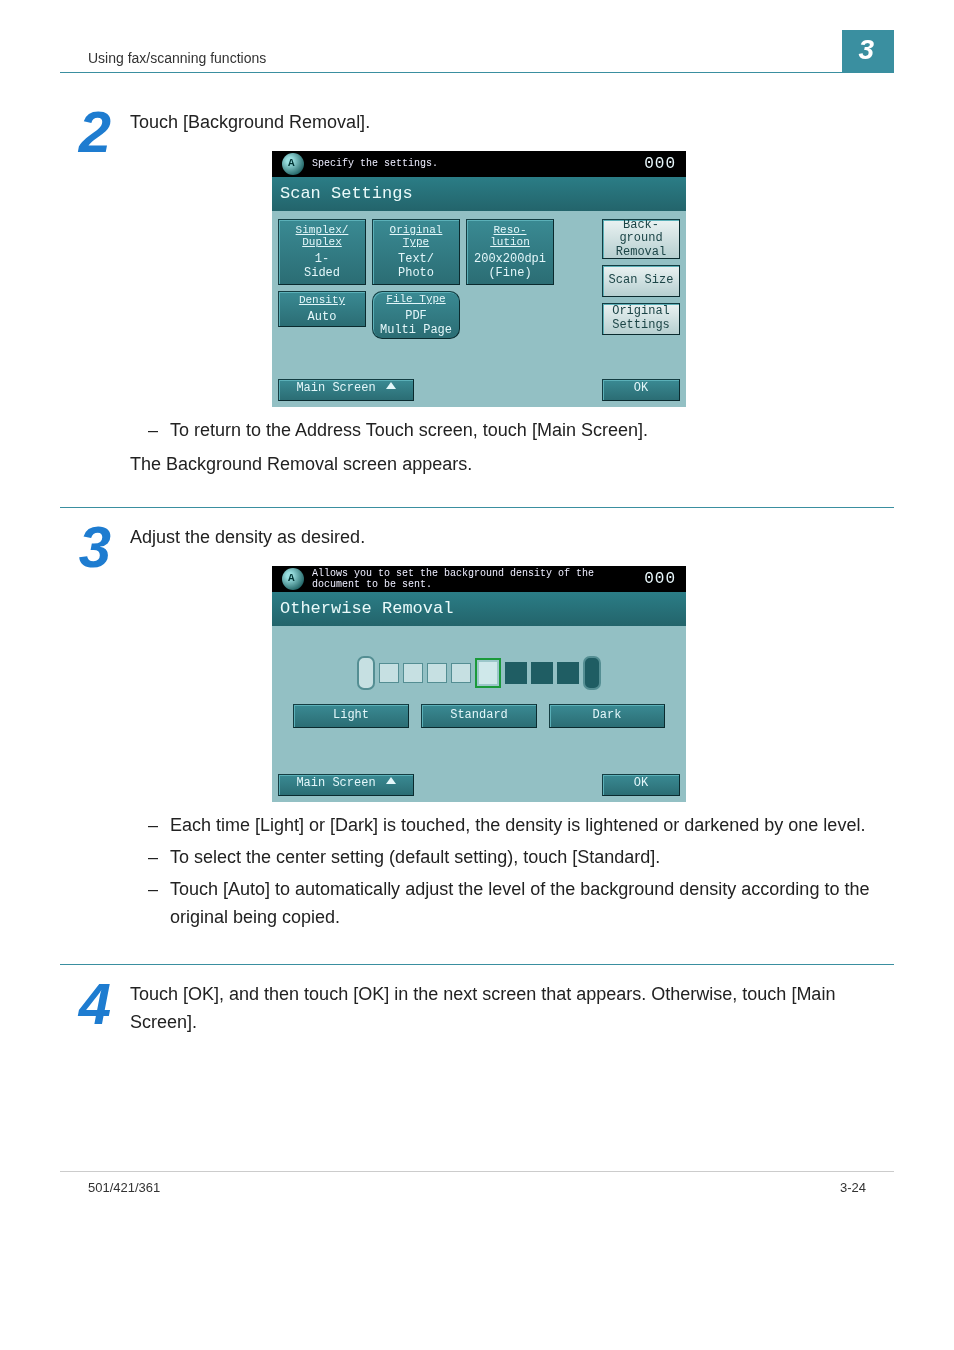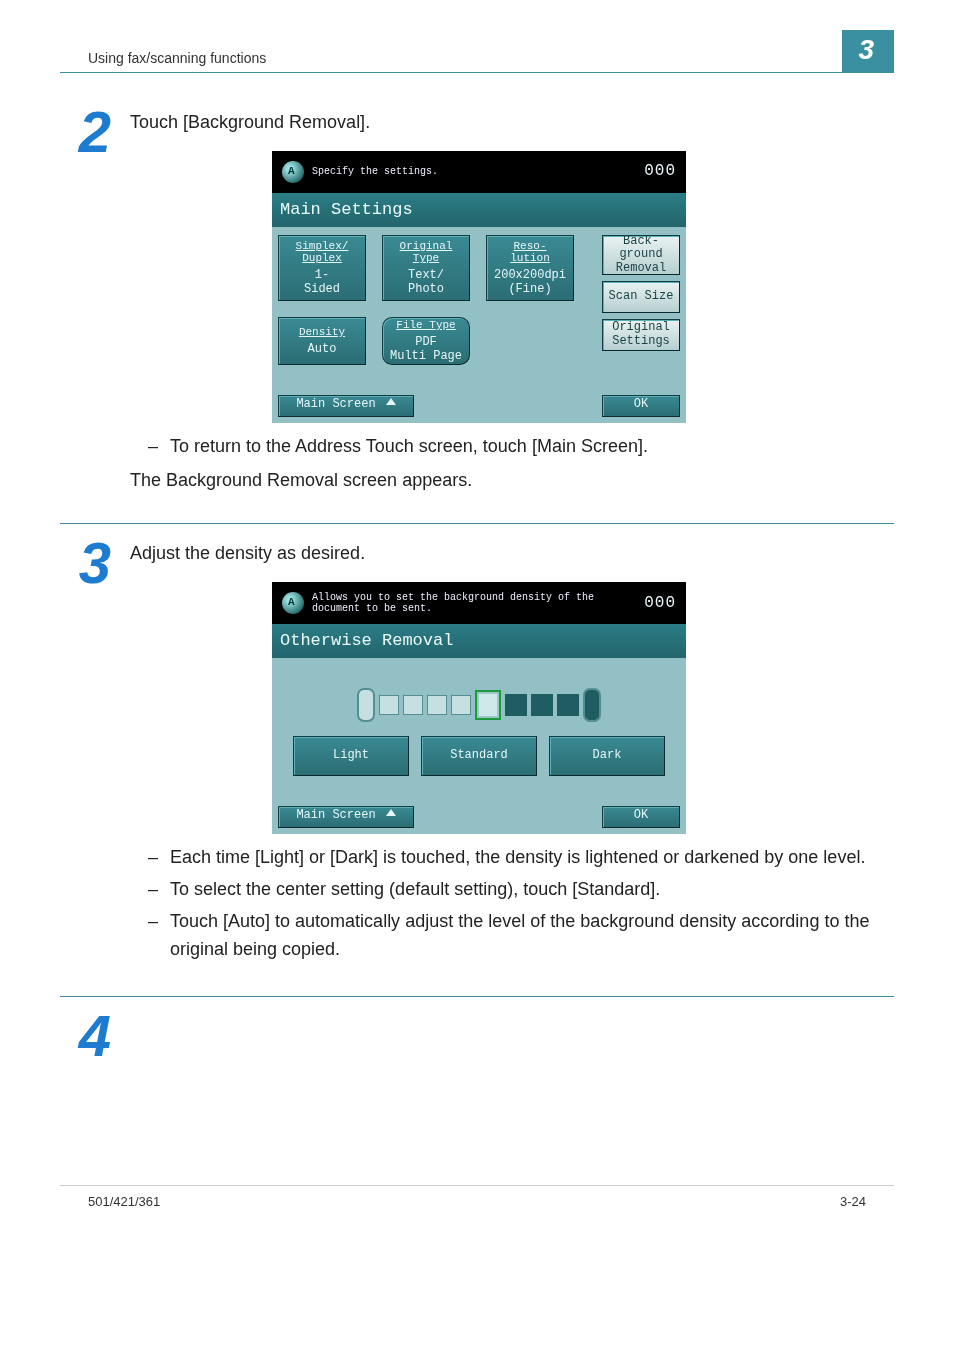--- a/index.html
+++ b/index.html
@@ -69,21 +69,21 @@
     margin: 4px 0 6px 142px;
     font-family: "Lucida Console","Courier New",monospace;
     font-size: 13px;
     color: #e8f7fb;
   }
   .p-top {
     background: #000;
     display:flex;
     align-items:center;
     padding: 4px 10px;
-    height: 42px;
+    height: 26px;
     box-sizing:border-box;
     gap:8px;
   }
   .p-icon {
     width:22px;height:22px;border-radius:11px;
     background: radial-gradient(circle at 35% 35%, #9adfe0 15%, #1a5d5e 80%);
     position:relative; flex:0 0 22px;
   }
   .p-icon::after{
     content:"A"; position:absolute; top:2px; left:6px; font-size:11px; color:#033; font-weight:bold;
@@ -93,21 +93,21 @@
   .p-title {
     background: linear-gradient(#2b7d86,#23646b);
     padding: 4px 8px; font-size:17px; color:#eafafa;
   }
   .p-body {
     background: #93c0c4;
     padding: 8px 6px 6px 6px;
     min-height: 150px;
     position:relative;
   }
-  .p-grid { display:flex; gap:16px; flex-wrap:wrap; }
+  .p-grid { display:flex; gap:6px; flex-wrap:wrap; }
   .p-btn {
     background: linear-gradient(#3a8a93,#2b6d74);
     border:1px solid #143d42;
     border-right-color:#0a2a2e; border-bottom-color:#0a2a2e;
     box-shadow: inset 1px 1px 0 #5bb0b8;
     text-align:center;
     color:#e4f7fa;
     font-size:12px;
     line-height:1.15;
     width:88px; height:60px;
@@ -131,21 +131,21 @@
   .arrow-up { display:inline-block; width:0;height:0;border-left:5px solid transparent;border-right:5px solid transparent;border-bottom:7px solid #e4f7fa; margin-left:4px;}
 
   
   .p-slide { display:flex; align-items:center; justify-content:center; gap:4px; margin:22px 0 14px 0;}
   .slide-end { width:14px; height:30px; background:#c6e0e2; border:2px solid #548e93; border-radius:7px;}
   .slide-end.r { background:#1f5d63;}
   .slide-box { width:18px;height:18px; background:#c6e0e2; border:1px solid #548e93;}
   .slide-box.curr { width:22px;height:26px; border:2px solid #1a9a3a; background:#cfe8ea; box-shadow:inset 0 0 0 2px #9cc7ca;}
   .slide-box.filled { background:#1f5d63; border:2px solid #1f5d63;}
   .p-labels { display:flex; gap:12px; justify-content:center;}
-  .p-labels .p-btn { height:40px; width:116px;}
+  .p-labels .p-btn { height:24px; width:116px;}
 
   .footer {
     display:flex; justify-content:space-between;
     border-top:1px solid #ccc;
     margin-top:120px;
     padding:8px 28px 0 28px;
     font-size:13px; color:#333;
   }
 </style>
 </head>
@@ -162,42 +162,42 @@
     <div class="step-num">2</div>
     <div class="step-body">
       <div class="instr">Touch [Background Removal].</div>
 
       <div class="panel">
         <div class="p-top">
           <div class="p-icon"></div>
           <div class="p-top-text">Specify the settings.</div>
           <div class="p-top-right">000</div>
         </div>
-        <div class="p-title">Main Settings</div>
+        <div class="p-title">Scan Settings</div>
         <div class="p-body">
           <div class="p-grid" style="width:300px;">
             <div class="p-btn tall">
               <span class="u" style="white-space:pre;">Simplex/
 Duplex</span>
               <span class="v" style="white-space:pre;">1-
 Sided</span>
             </div>
             <div class="p-btn tall">
               <span class="u" style="white-space:pre;">Original
 Type</span>
               <span class="v" style="white-space:pre;">Text/
 Photo</span>
             </div>
             <div class="p-btn tall">
               <span class="u" style="white-space:pre;">Reso-
 lution</span>
               <span class="v" style="white-space:pre;">200x200dpi
 (Fine)</span>
             </div>
-            <div class="p-btn" style="height:48px;">
+            <div class="p-btn" style="height:36px;">
               <span class="u">Density</span>
               <span class="v">Auto</span>
             </div>
             <div class="p-btn" style="height:48px;border-radius:10px;">
               <span class="u">File Type</span>
               <span class="v" style="white-space:pre;">PDF
 Multi Page</span>
             </div>
           </div>
           <div class="sidecol">
@@ -281,20 +281,23 @@
         <div class="bl">
             <span class="dash">–</span>
             <span>Touch [Auto] to automatically adjust the level of the background density according to the original being copied.</span>
           </div>
       </div>
     </div>
   </div>
 
   <div class="step-block">
     <div class="step-num">4</div>
+    <div class="step-body">
+      <div class="instr">Touch [OK], and then touch [OK] in the next screen that appears. Otherwise, touch [Main Screen].</div>
+    </div>
   </div>
 
   <div class="footer">
     <div>501/421/361</div>
     <div>3-24</div>
   </div>
 
 </div>
 
 </body></html>

